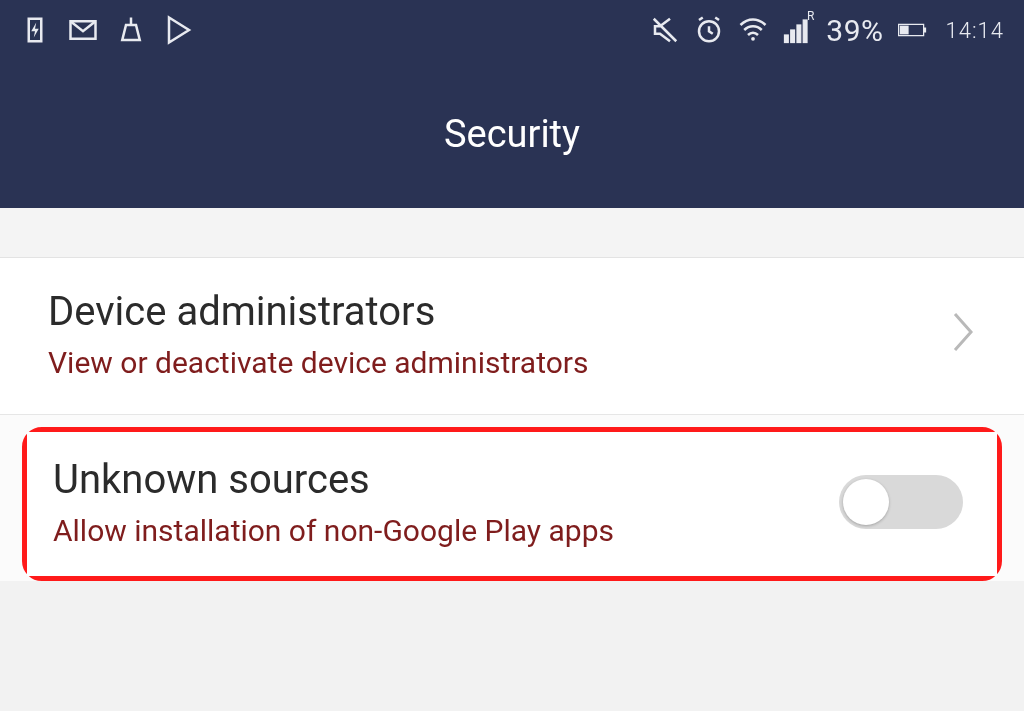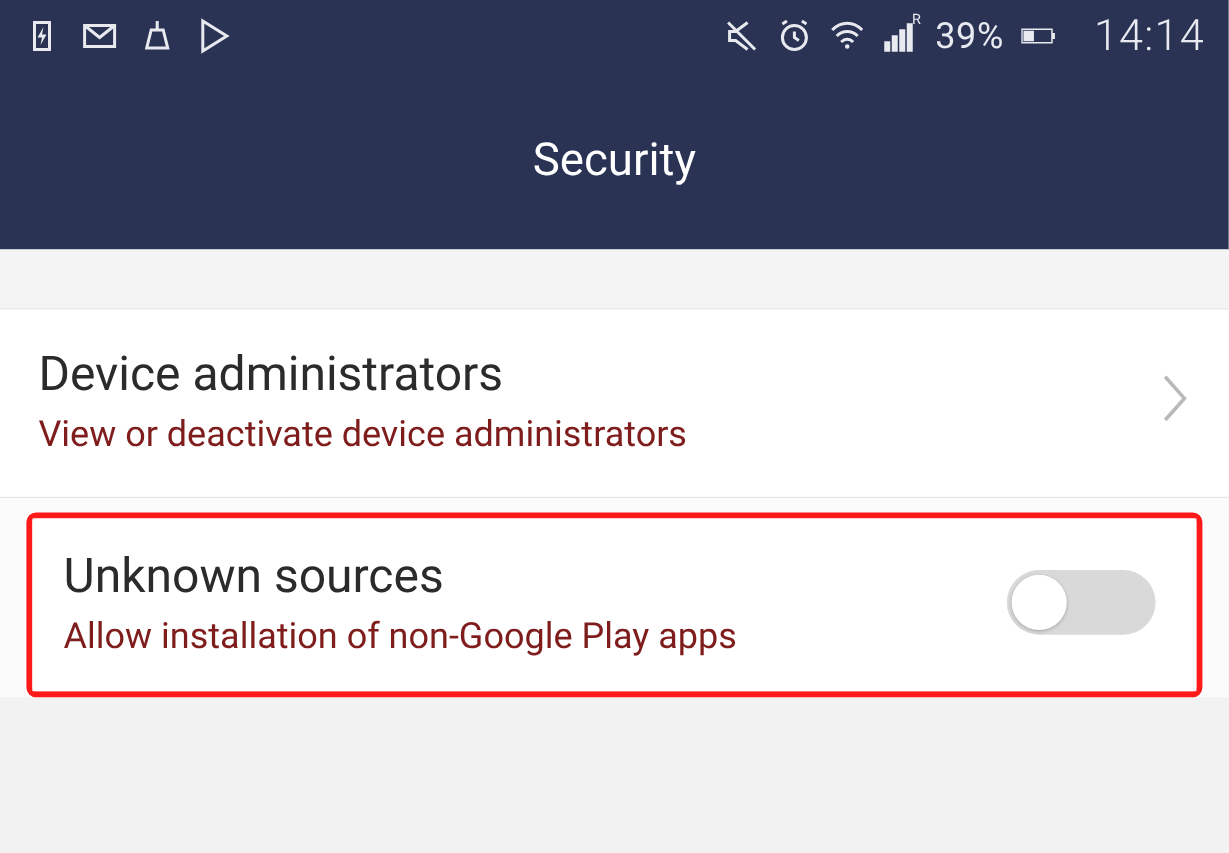--- a/index.html
+++ b/index.html
@@ -11,21 +11,21 @@
     align-items: center;
     justify-content: space-between;
     padding: 0 20px;
     color: #e8eaf0;
   }
   .status-left, .status-right { display: flex; align-items: center; gap: 18px; }
   .status-right { gap: 14px; }
   .status-icon { display: inline-flex; align-items: center; justify-content: center; }
   .status-icon svg { width: 30px; height: 30px; fill: #e8eaf0; stroke: #e8eaf0; }
   .battery-pct { font-size: 30px; font-weight: 400; letter-spacing: 0.5px; }
-  .clock { font-size: 36px; font-weight: 300; letter-spacing: 1px; margin-left: 17px; }
+  .clock { font-size: 22px; font-weight: 300; letter-spacing: 1px; margin-left: 4px; }
   .header {
     background: #2a3354;
     height: 148px;
     display: flex;
     align-items: center;
     justify-content: center;
     color: #fff;
   }
   .header-title { font-size: 38px; font-weight: 400; }
   .content { background: #fbfbfb; }
@@ -35,21 +35,21 @@
     background: #f4f4f4;
     border-bottom: 1px solid #e3e3e3;
     color: #7a7a7a;
     font-size: 32px;
     font-weight: 400;
   }
   .row {
     display: flex;
     align-items: center;
     justify-content: space-between;
-    padding: 30px 32px 34px;
+    padding: 30px 48px 34px;
     background: #fff;
     border-bottom: 1px solid #e6e6e6;
   }
   .row .texts { display: flex; flex-direction: column; gap: 10px; }
   .row .title { font-size: 40px; color: #2b2b2b; font-weight: 400; }
   .row .subtitle { font-size: 30px; color: #7f1d1d; font-weight: 400; }
   .chevron svg { width: 26px; height: 44px; }
   .chevron svg path { stroke: #b9b9b9; stroke-width: 3; fill: none; }
   .toggle {
     position: relative;
@@ -65,21 +65,21 @@
     left: 4px; top: 4px;
     width: 46px; height: 46px;
     background: #fff;
     border-radius: 50%;
     box-shadow: 0 1px 3px rgba(0,0,0,0.25);
   }
   .highlight {
     position: relative;
     margin: 12px 22px 0;
     border: 5px solid #ff1a1a;
-    border-radius: 8px;
+    border-radius: 20px;
   }
   .highlight .row { border-bottom: none; padding: 24px 26px 28px; }
 </style>
 </head>
 <body>
 
 <div class="status-bar">
   <div class="status-left">
     <span class="status-icon">
       <svg viewBox="0 0 24 24">

